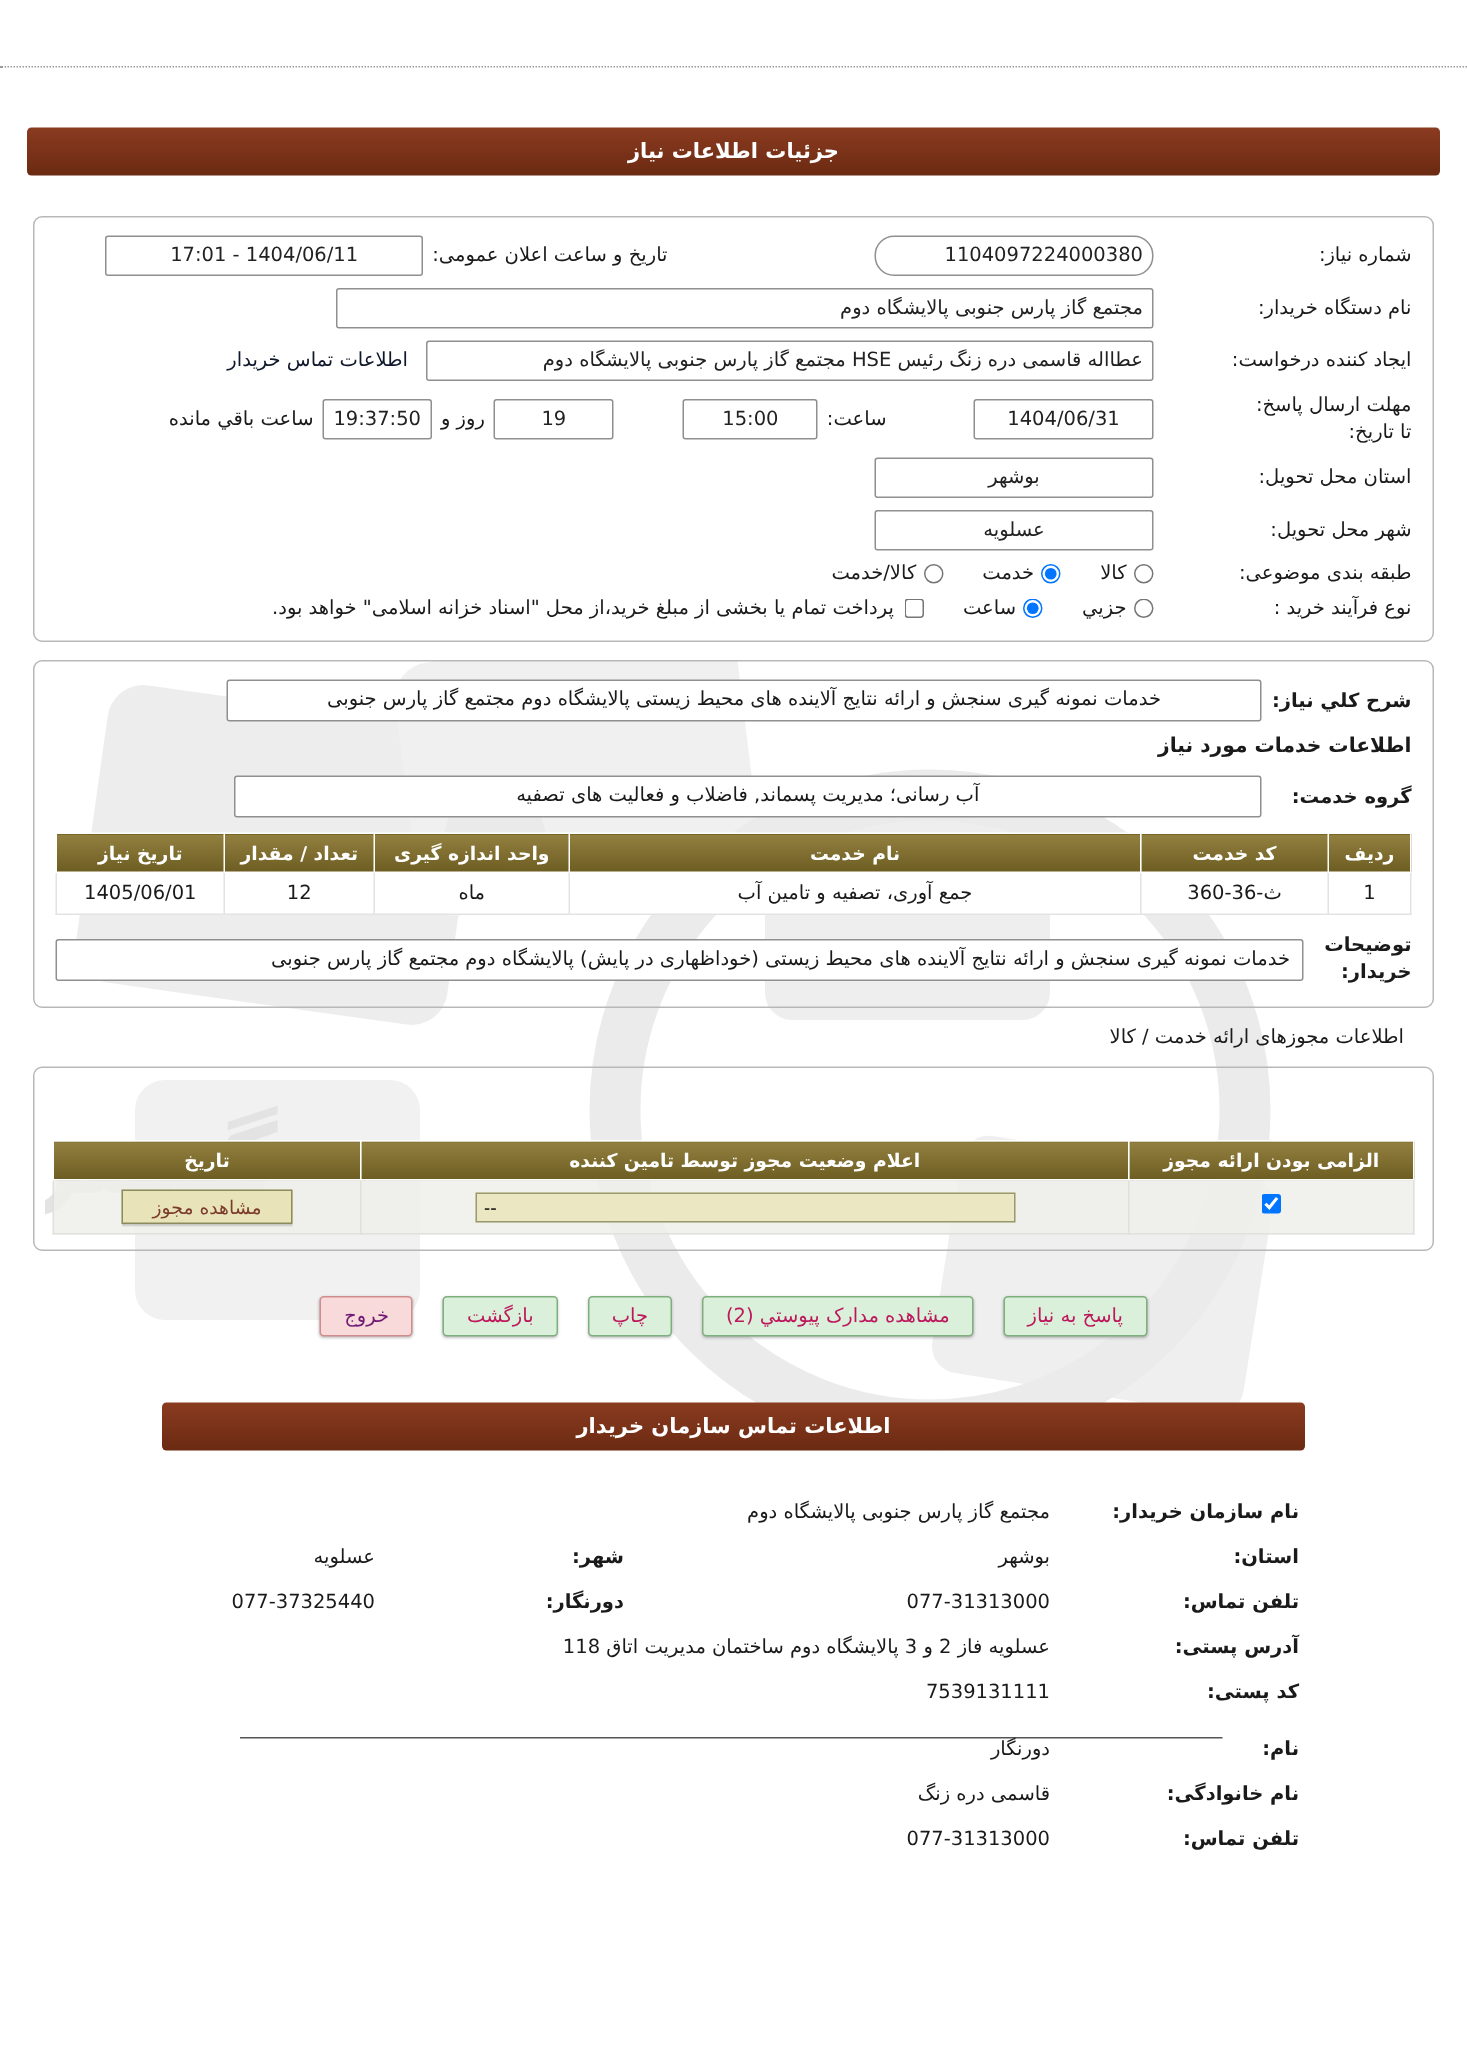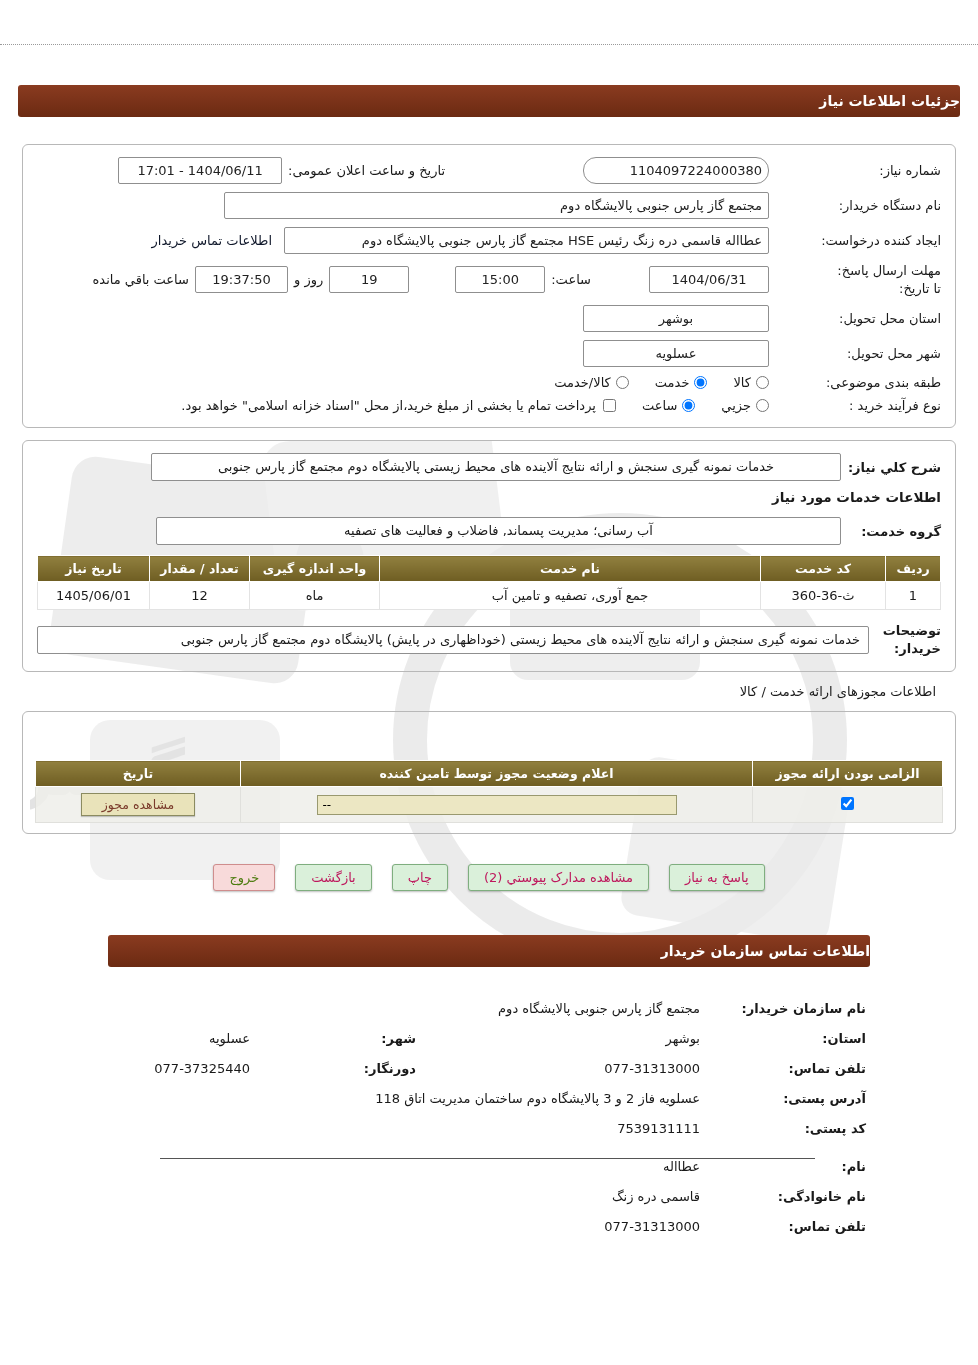--- a/index.html
+++ b/index.html
@@ -2,21 +2,21 @@
 <html lang="fa" dir="rtl"><head>
 <meta charset="utf-8">
 <style>
   *{box-sizing:border-box;margin:0;padding:0}
   html,body{background:#fff}
   body{width:978px;height:1365px;overflow:hidden;font-family:"DejaVu Sans",sans-serif;font-size:13px;color:#1a1a1a;direction:rtl}
   .page{position:relative;width:978px;height:1365px;overflow:hidden}
   .watermark{position:absolute;top:440px;left:30px;z-index:0;opacity:.5;pointer-events:none}
   .content{position:relative;z-index:1}
   .top-strip{height:45px;border-bottom:1px dotted #9a9a9a;margin-bottom:40px}
-  .bar{background:linear-gradient(#8a3b20,#6b2a12);color:#fff;font-weight:bold;font-size:14px;padding:8px 0;border-radius:3px}
+  .bar{background:linear-gradient(#8a3b20,#6b2a12);color:#fff;font-weight:bold;font-size:14px;text-align:center;padding:8px 0;border-radius:3px}
   .bar1{margin:0 18px 27px}
   .bar2{margin:44px 108px 34px}
   .box{border:1px solid #b8b8b8;border-radius:6px;margin:0 22px 12px;padding:12px 14px;background:transparent}
   .row{display:flex;align-items:center;margin-bottom:8px}
   .row:last-child{margin-bottom:2px}
   .lbl{padding-left:6px}
   .w-main{width:172px}
   .w-100{width:100px}
   .lbl-deadline{width:120px;margin-left:52px;line-height:1.35}
   .bold{font-weight:bold}
@@ -40,21 +40,21 @@
   table.svc td{background:#fff;border:1px solid #e3e3e3}
   table.lic{margin:0}
   table.lic td{background:rgba(238,238,234,.85);border:1px solid #e0e0dc;height:36px}
   .license-title{margin:6px 42px 12px 0}
   .box3{padding:48px 12px 10px}
   .beige-input{background:#ece7c3;border:1px solid #99996f;height:20px;width:360px;font-family:inherit;font-size:12px;padding:0 5px}
   .beige-btn{background:#e9e3ba;border:1px solid #8b8b60;color:#7a3b2b;font-family:inherit;font-size:12.5px;padding:3px 20px;cursor:pointer;box-shadow:0 1px 1px rgba(0,0,0,.2)}
   .actions{display:flex;justify-content:center;gap:20px;margin:30px 0 0}
   .btn{font-family:inherit;font-size:13px;padding:5px 15px;border-radius:3px;cursor:pointer;box-shadow:0 1px 2px rgba(0,0,0,.25);white-space:nowrap}
   .btn-green{background:#daf0da;border:1px solid #7fae7f;color:#be185d}
-  .btn-pink{background:#f8dada;border:1px solid #cf8d8d;color:#4d7c0f}
+  .btn-pink{background:#f8dada;border:1px solid #cf8d8d;color:#701a75}
   .contact{margin:0 112px 0 20px}
   .crow{display:flex;align-items:flex-start;margin-bottom:15px}
   .clbl,.clbl2{width:150px;font-weight:bold}
   .cval{width:300px;padding-right:16px}
   .cval2{width:170px;padding-right:16px}
   .cval.wide{width:560px}
   hr.sep{border:none;border-top:1px solid #555;margin:22px 51px 0 140px}
   .creator-heading{margin:32px 0 30px;font-weight:bold}
 </style>
 </head>
@@ -80,42 +80,42 @@
     <div class="bar bar1">
       <span>جزئیات اطلاعات نیاز</span>
     </div>
 
     <div class="box">
 
       <div class="row">
         <div class="lbl w-main">شماره نیاز:</div>
         <input class="fld rt" style="width: 186px; border-radius: 13px;" dir="ltr" readonly="" value="1104097224000380">
         <div class="lbl announce-lbl">تاریخ و ساعت اعلان عمومی:</div>
-        <input class="fld ctr" style="width: 164px;" dir="ltr" readonly="" value="17:01 - 1404/06/11">
+        <input class="fld ctr" style="width: 212px;" dir="ltr" readonly="" value="17:01 - 1404/06/11">
       </div>
 
       <div class="row">
         <div class="lbl w-main">نام دستگاه خریدار:</div>
         <input class="fld" style="width: 545px;" readonly="" value="مجتمع گاز پارس جنوبی پالایشگاه دوم">
       </div>
 
       <div class="row">
         <div class="lbl w-main">ایجاد کننده درخواست:</div>
         <input class="fld" style="width: 485px;" readonly="" value="عطااله قاسمی دره زنگ رئیس HSE مجتمع گاز پارس جنوبی پالایشگاه دوم">
         <a class="link">اطلاعات تماس خریدار</a>
       </div>
 
       <div class="row">
         <div class="lbl lbl-deadline">مهلت ارسال پاسخ: تا تاریخ:</div>
         <input class="fld ctr" style="width: 120px;" dir="ltr" readonly="" value="1404/06/31">
         <div class="lbl hour-lbl">ساعت:</div>
         <input class="fld ctr" style="width: 90px;" dir="ltr" readonly="" value="15:00">
         <input class="fld ctr days-in" style="width: 80px;" dir="ltr" readonly="" value="19">
         <div class="txt">روز و</div>
-        <input class="fld ctr" style="width: 93px;" dir="ltr" readonly="" value="19:37:50">
+        <input class="fld ctr" style="width: 73px;" dir="ltr" readonly="" value="19:37:50">
         <div class="txt">ساعت باقي مانده</div>
       </div>
 
       <div class="row">
         <div class="lbl w-main">استان محل تحویل:</div>
         <input class="fld ctr" style="width: 186px;" readonly="" value="بوشهر">
       </div>
 
       <div class="row">
         <div class="lbl w-main">شهر محل تحویل:</div>
@@ -268,21 +268,21 @@
       <div class="crow">
         <div class="clbl">کد پستی:</div>
         <div class="cval">7539131111</div>
       </div>
 
       <hr class="sep">
 
 
       <div class="crow">
         <div class="clbl">نام:</div>
-        <div class="cval">عطااله</div>
+        <div class="cval">دورنگار</div>
       </div>
 
       <div class="crow">
         <div class="clbl">نام خانوادگی:</div>
         <div class="cval">قاسمی دره زنگ</div>
       </div>
 
       <div class="crow">
         <div class="clbl">تلفن تماس:</div>
         <div class="cval">077-31313000</div>

